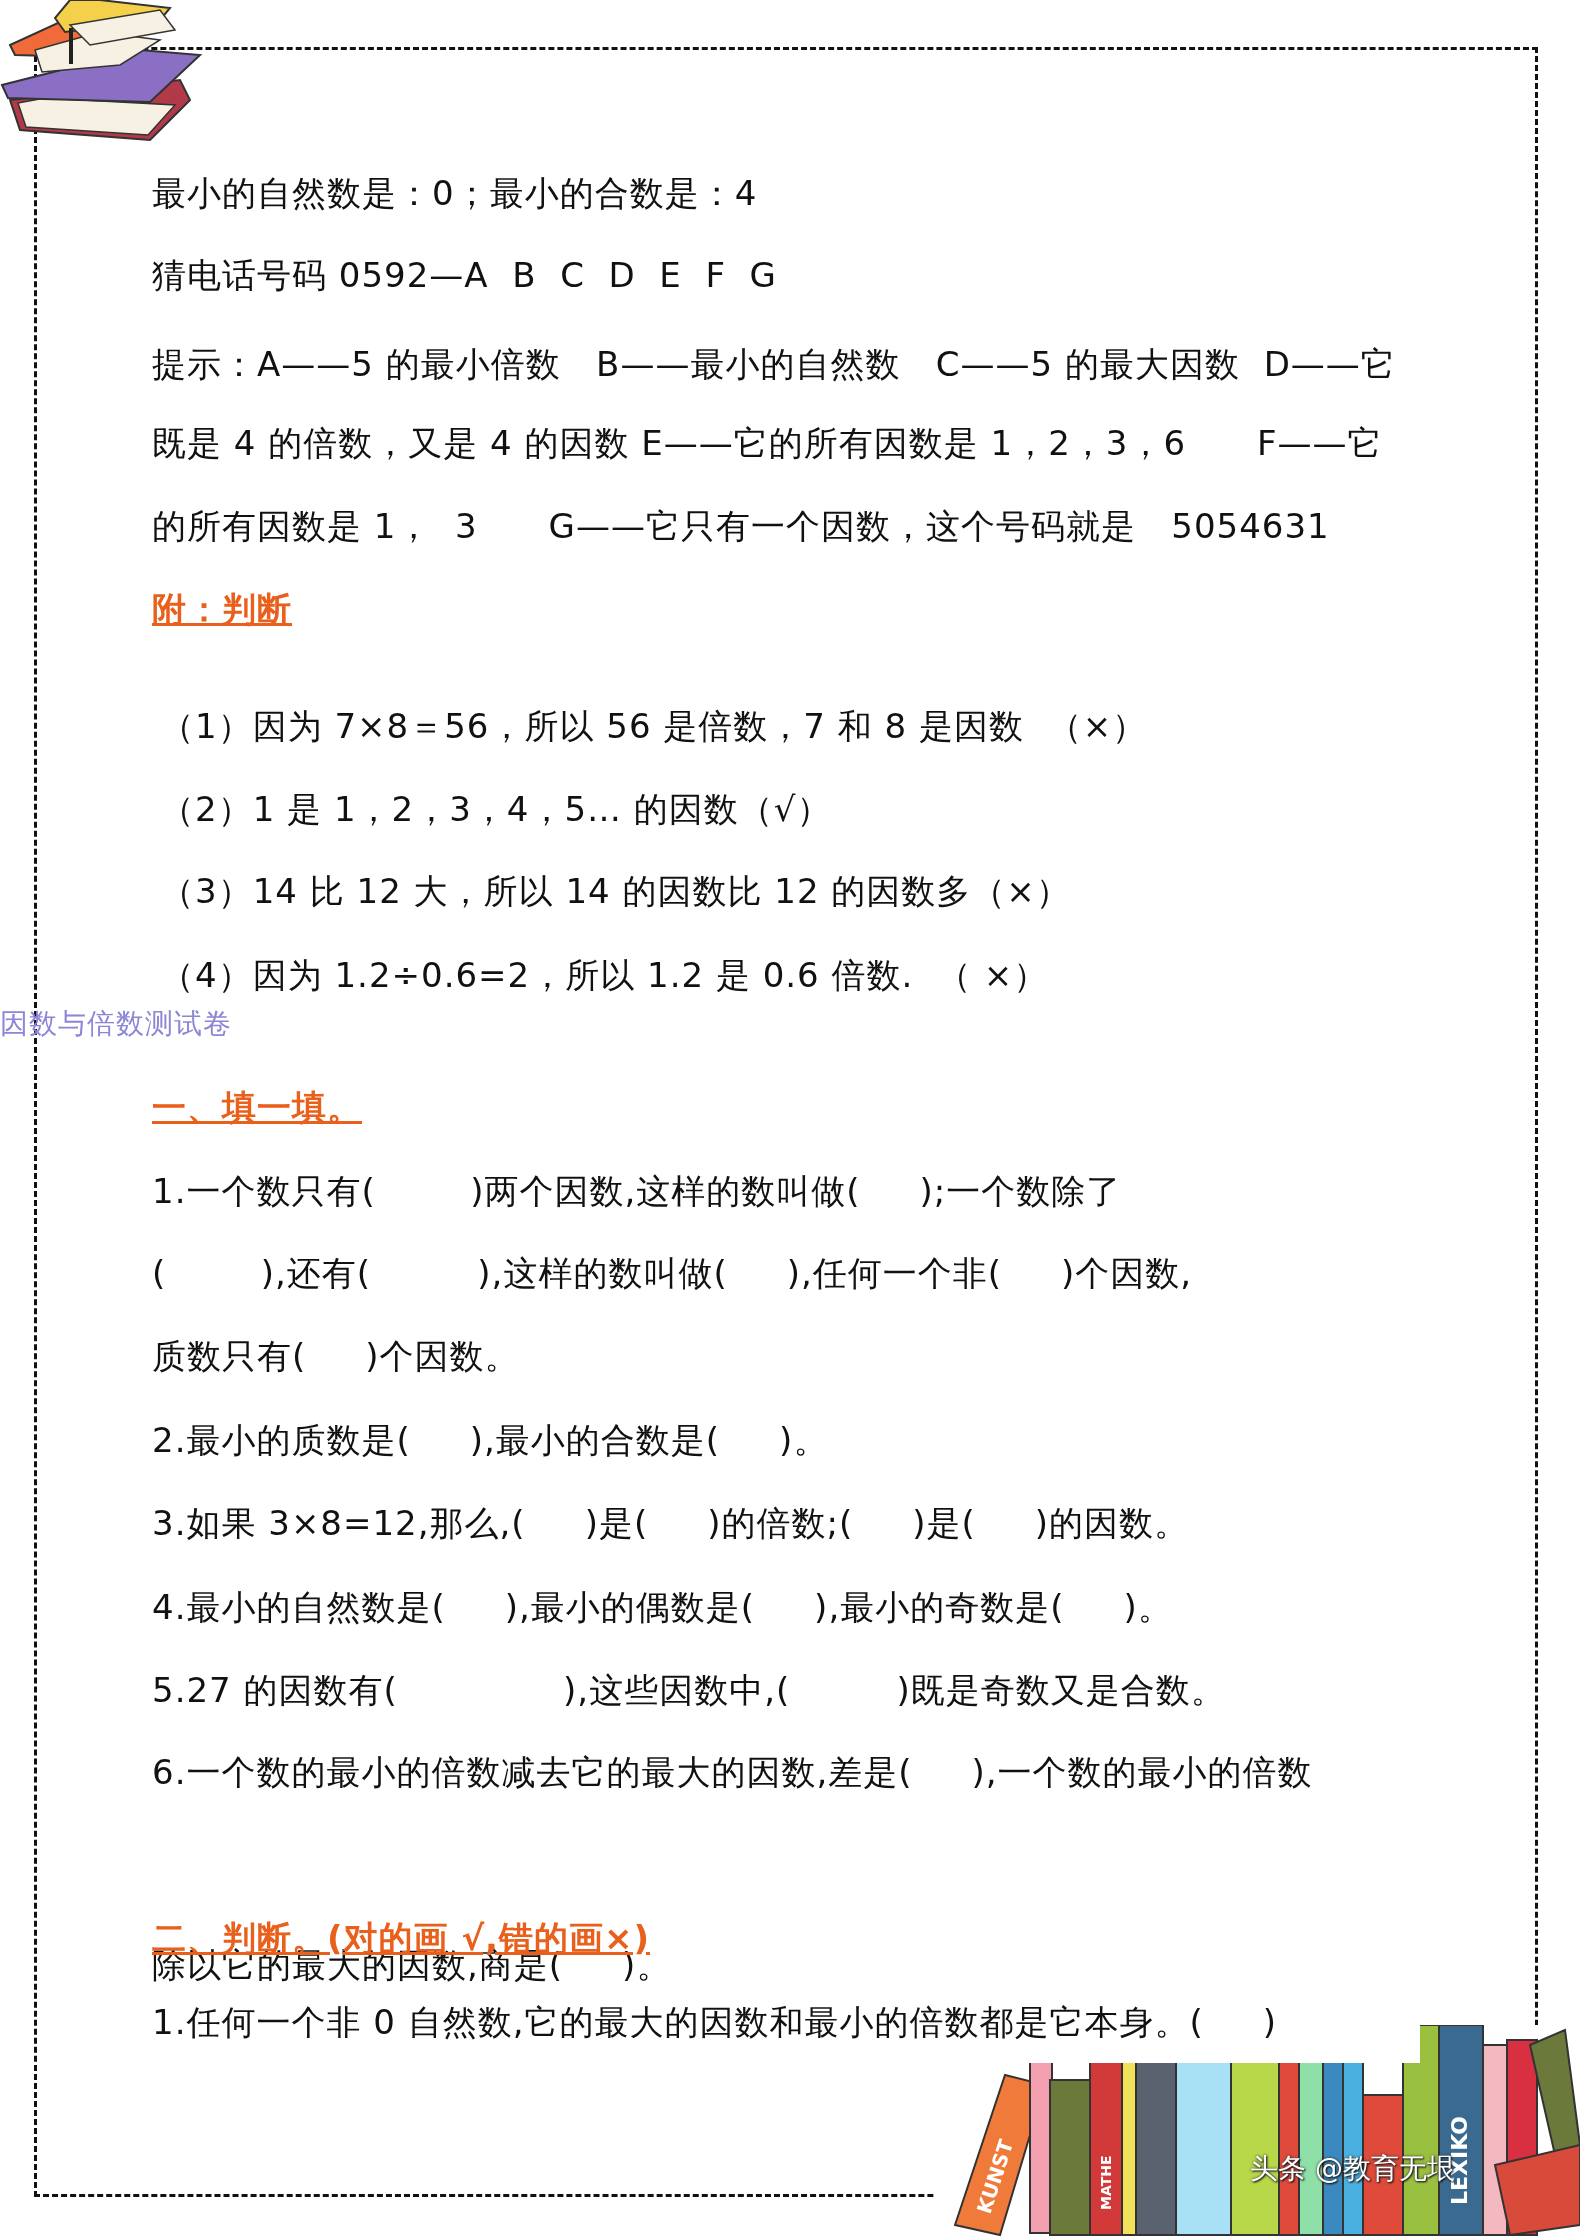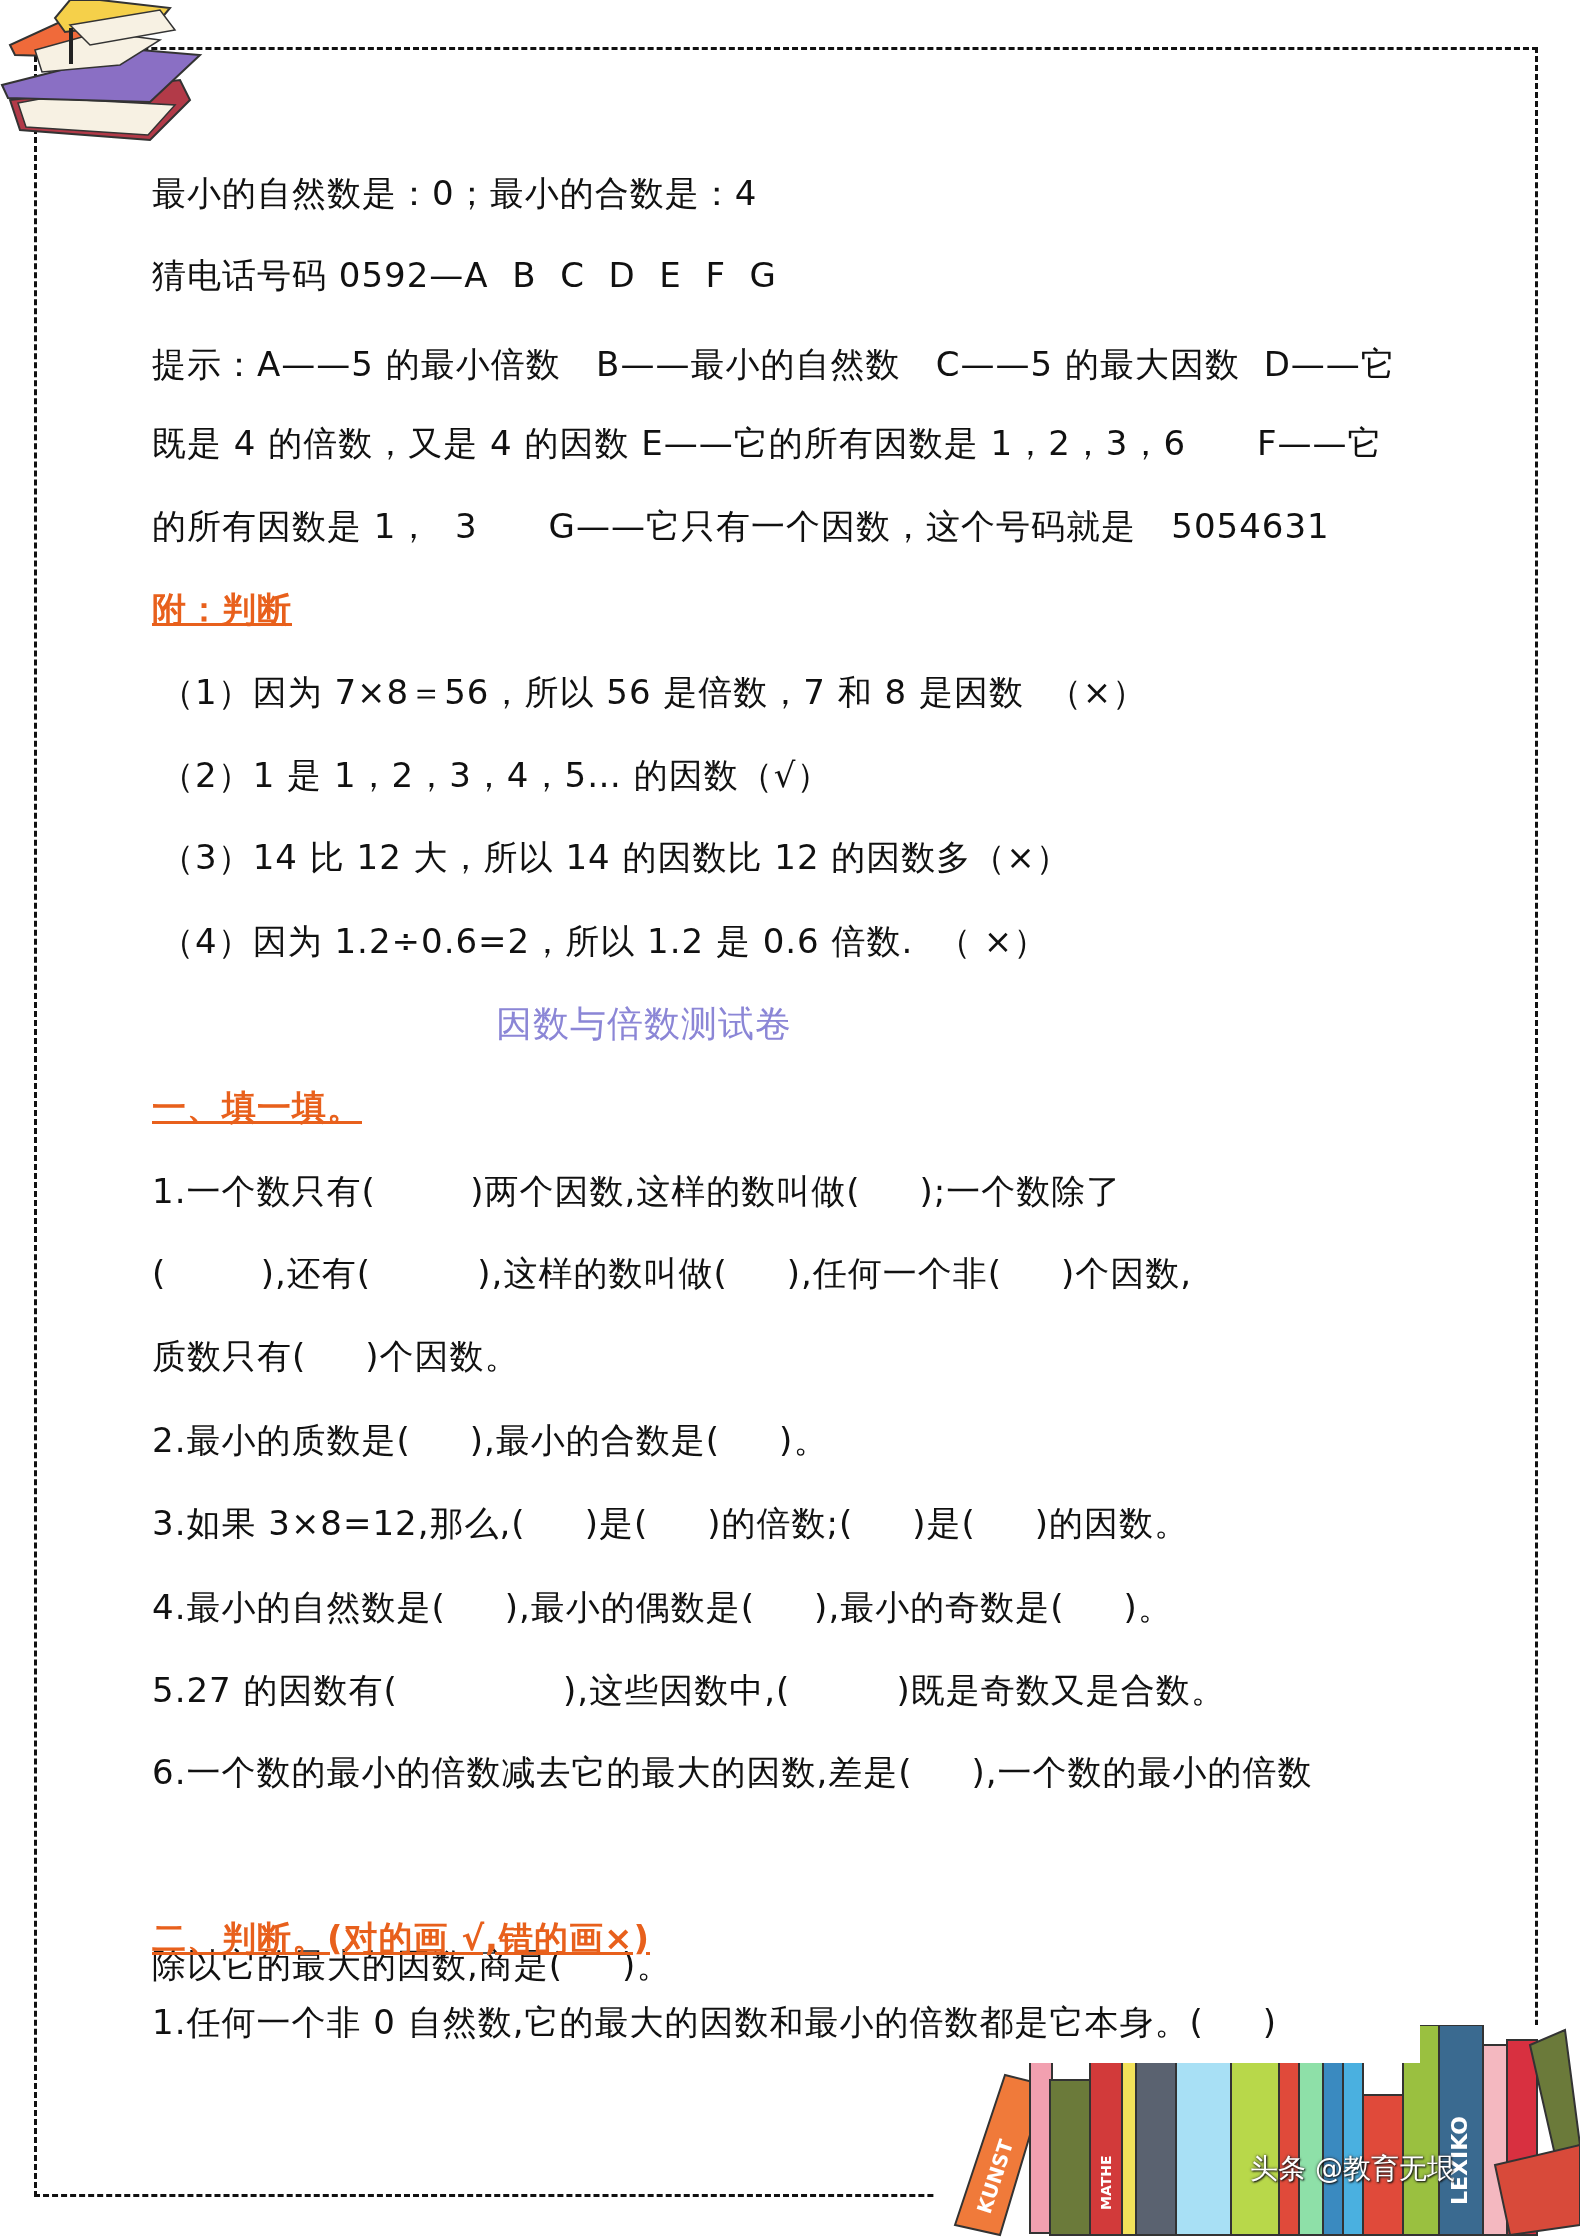--- a/index.html
+++ b/index.html
@@ -1,23 +1,23 @@
 <!DOCTYPE html>
 <html><head>
 <meta charset="utf-8">
 <style>
   html, body { margin:0; padding:0; background:#ffffff; }
   body { width:1580px; height:2237px; position:relative; overflow:hidden;
          font-family:"DejaVu Sans","Liberation Sans",sans-serif; color:#111; }
   .frame { position:absolute; left:34px; top:47px; width:1504px; height:2150px;
            border:3px dashed #111; box-sizing:border-box; }
   .line { position:absolute; left:152px; font-size:34px; line-height:44px; white-space:pre; letter-spacing:1px; }
-  .line.indent { left:160px; }
+  .line.indent { left:160px;margin-top:34px; }
   .orange { color:#e8601c; font-weight:bold;text-decoration:underline; }
-  .title { color:#8b86d6; left:0; width:1288px; text-align:center; font-size:36px; }
+  .title { color:#8b86d6; left:0; width:1288px; font-size:28px; }
   .books-top { position:absolute; left:0; top:0; width:230px; height:150px; }
   .books-bottom { position:absolute; left:935px; top:2025px; width:645px; height:212px; }
   .cover-box { position:absolute; left:920px; top:2005px; width:500px; height:58px; background:#fff; }
   .watermark { position:absolute; left:1250px; top:2150px; font-size:28px; color:#fff;
                text-shadow:0 0 3px #333, 1px 1px 2px #000; white-space:nowrap; }
 </style>
 </head>
 <body>
 
 <div class="frame"></div>

